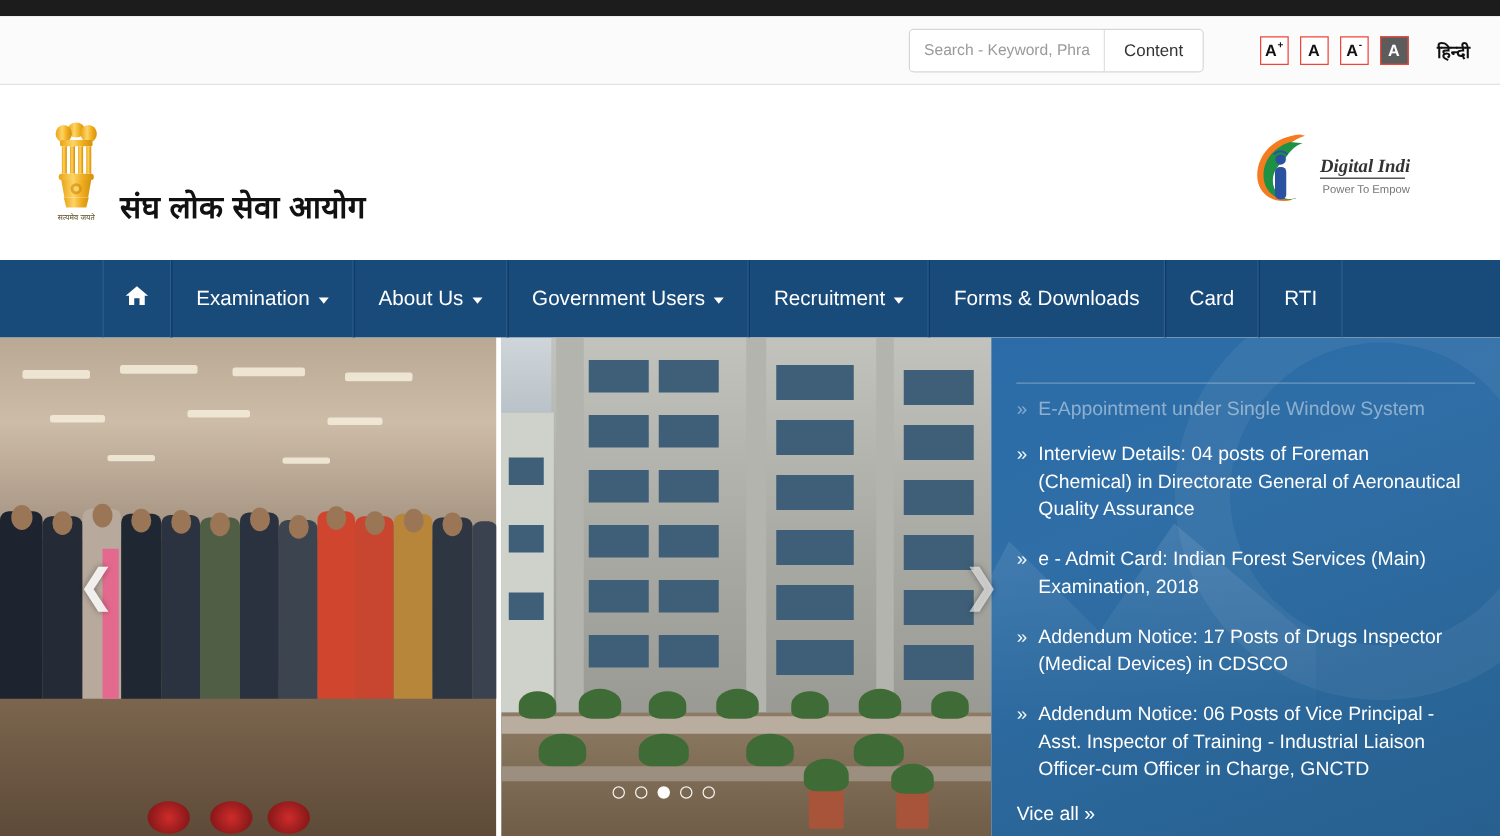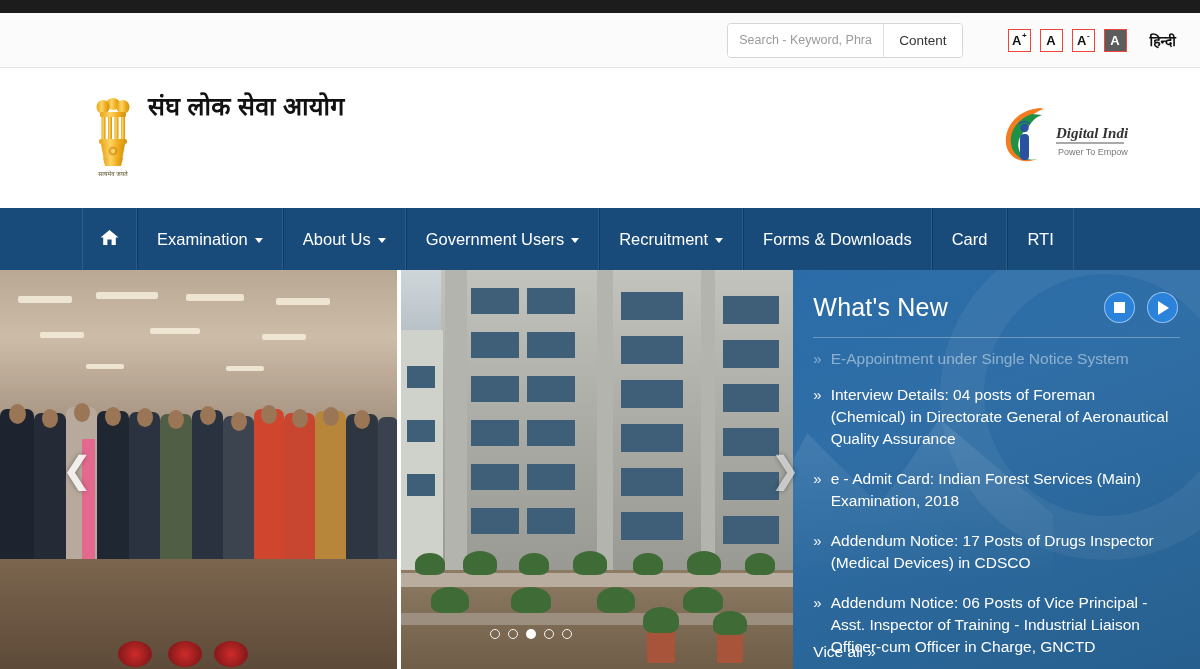--- a/index.html
+++ b/index.html
@@ -69,21 +69,21 @@
   .hindi-link {
     margin-left: 23px; font-size: 14px; font-weight: bold;
     color: #111; text-decoration: none; white-space: nowrap;
   }
 
   
   .brand-header {
     height: 140px; width: 100%; background: #fff;
     display: flex; align-items: center; position: relative;
   }
-  .brand-left { display: flex; align-items: flex-start; padding-left: 92px; }
+  .brand-left { display: flex; align-items: flex-end; padding-left: 40px; }
   .emblem { width: 42px; height: 92px; position: relative; margin-right: 14px; }
   .brand-text { display: flex; flex-direction: column; justify-content: center; }
   .brand-hindi {
     font-size: 25px; font-weight: bold; color: #111;
     letter-spacing: 0.3px; line-height: 1.15; margin-bottom: 3px;
   }
   .brand-english {
     font-size: 28.5px; font-weight: bold; color: #0a0a0a;
     letter-spacing: 0.2px; line-height: 1.1;
   }
@@ -452,37 +452,26 @@
     <span class="dot"></span>
     <span class="dot active"></span>
     <span class="dot"></span>
     <span class="dot"></span>
   </div>
 
   <aside class="whats-new">
     <div class="wn-bgshape"></div>
     <div class="wn-bgshape2"></div>
     <div class="wn-inner">
-      <div class="wn-head">
-        <h2 class="wn-title">What's New</h2>
-        <div class="wn-ctrls">
-          <div class="wn-btn">
-              <span class="sq"></span>
-            </div>
-          <div class="wn-btn">
-              <span class="tri"></span>
-            </div>
-        </div>
-      </div>
       <div class="wn-rule"></div>
 
       <div class="wn-list">
         <div class="wn-item faded">
           <span class="chev">»</span>
-          <span>E-Appointment under Single Notice System</span>
+          <span>E-Appointment under Single Window System</span>
         </div>
         <div class="wn-item">
           <span class="chev">»</span>
           <span>Interview Details: 04 posts of Foreman (Chemical) in Directorate General of Aeronautical Quality Assurance</span>
         </div>
         <div class="wn-item">
           <span class="chev">»</span>
           <span>e - Admit Card: Indian Forest Services (Main) Examination, 2018</span>
         </div>
         <div class="wn-item">

